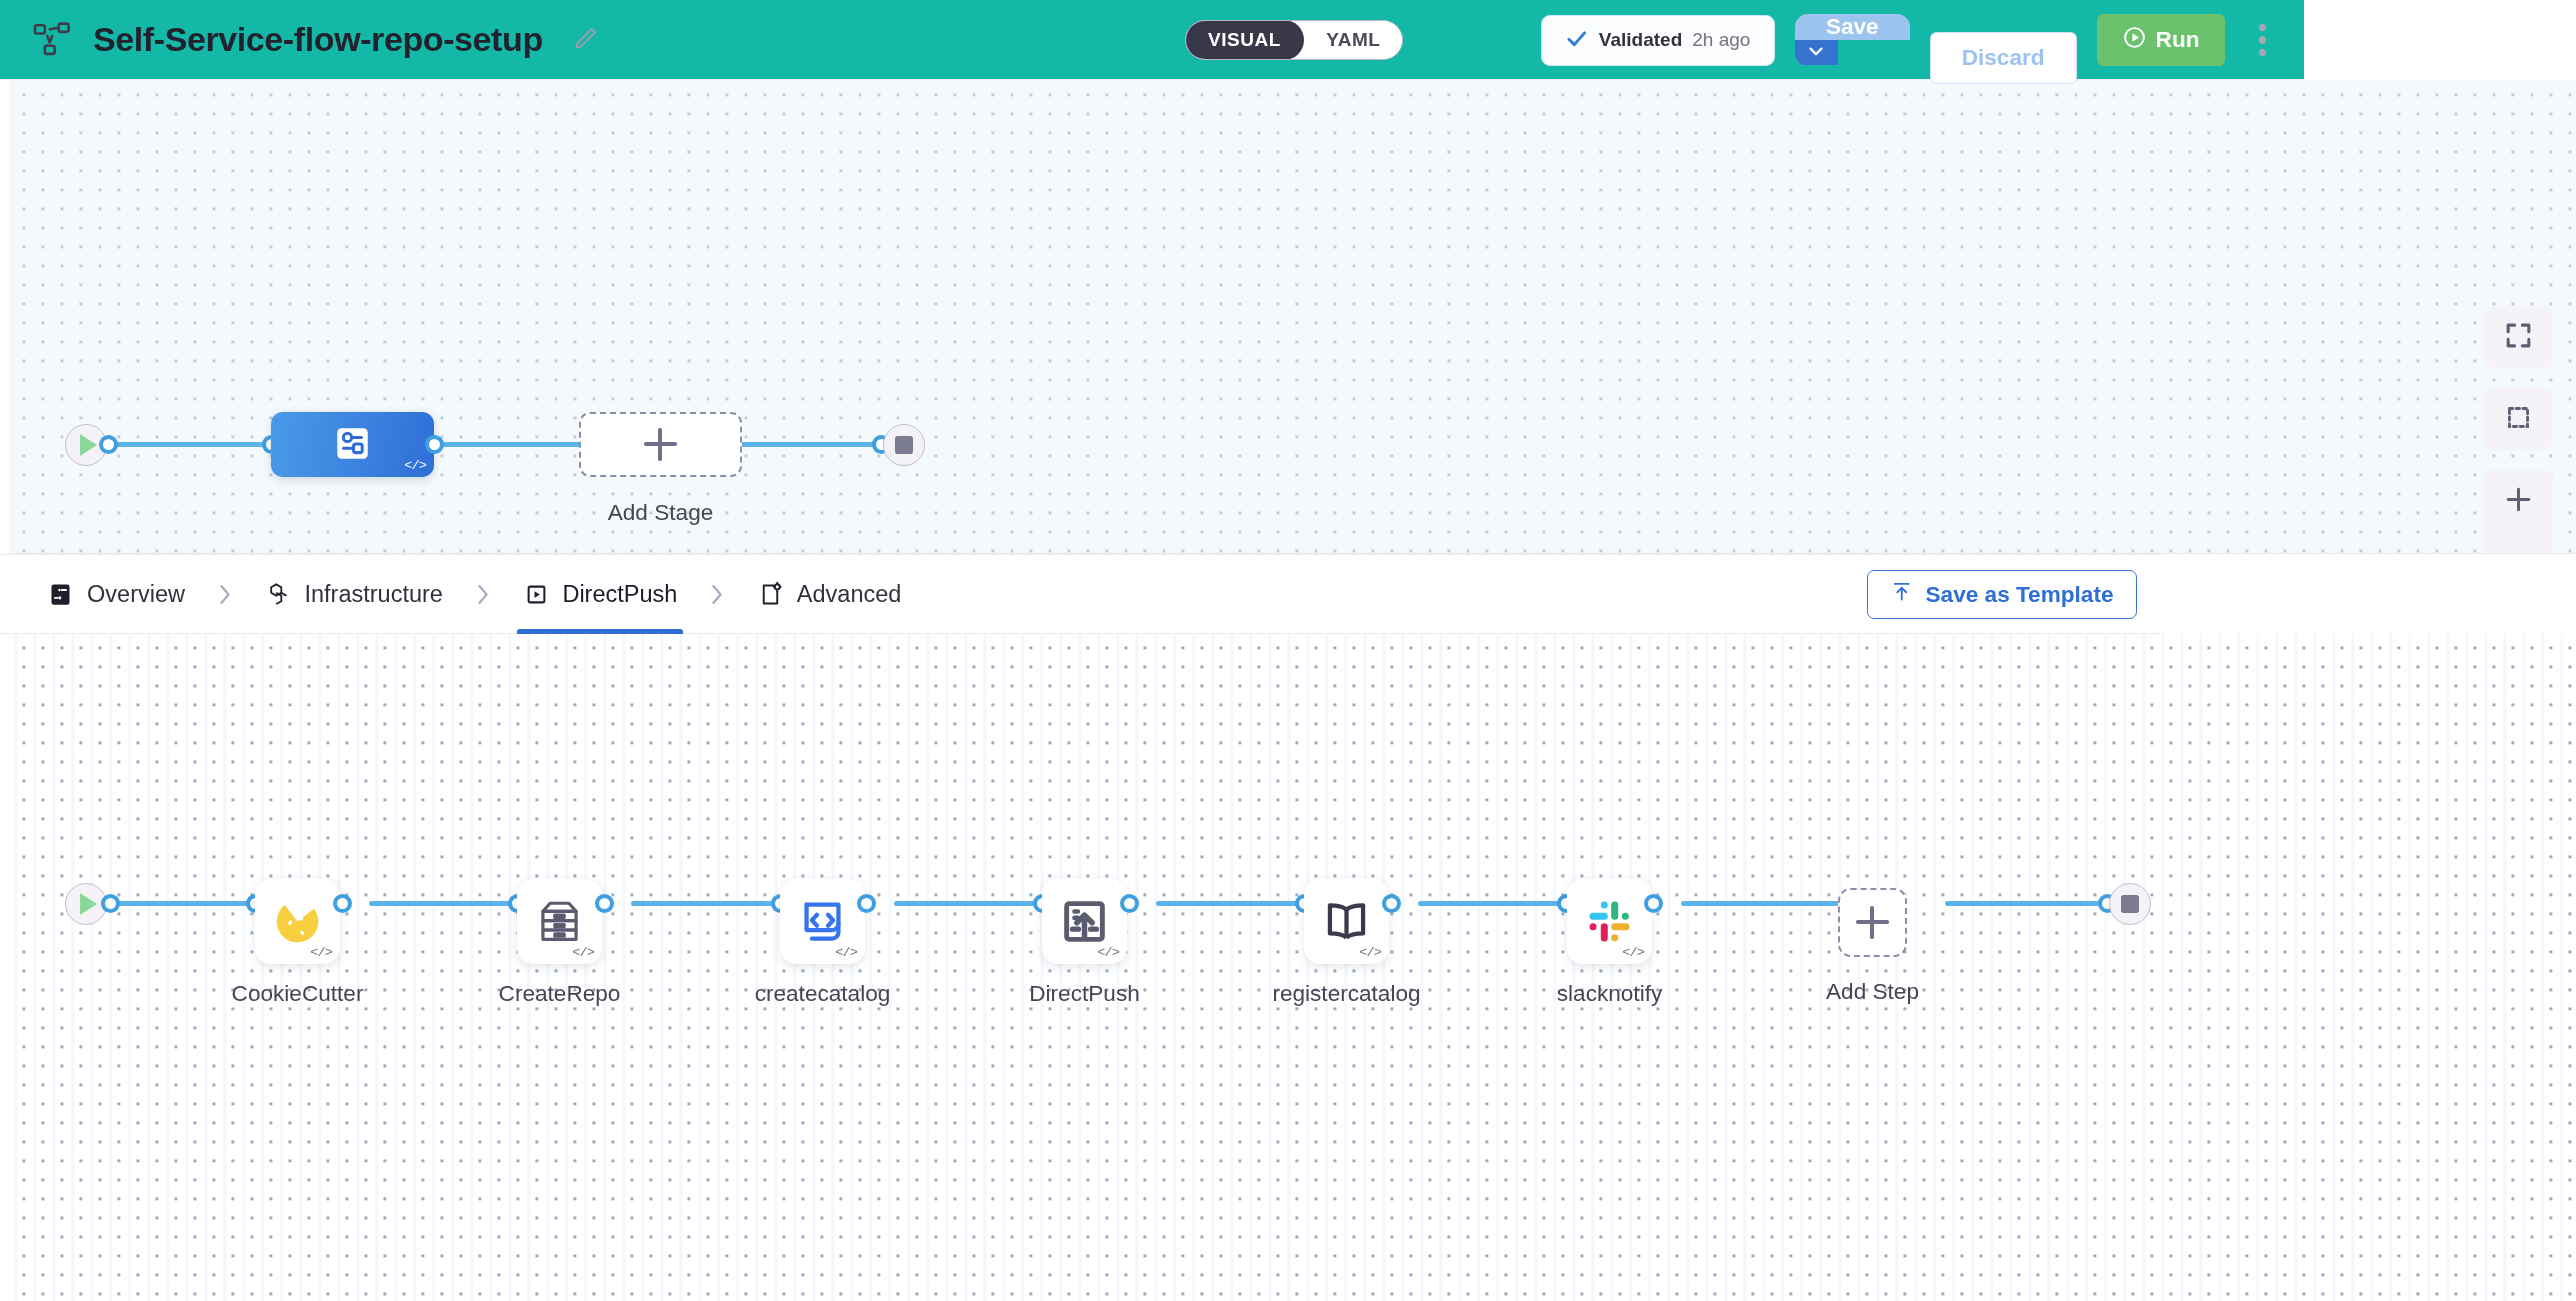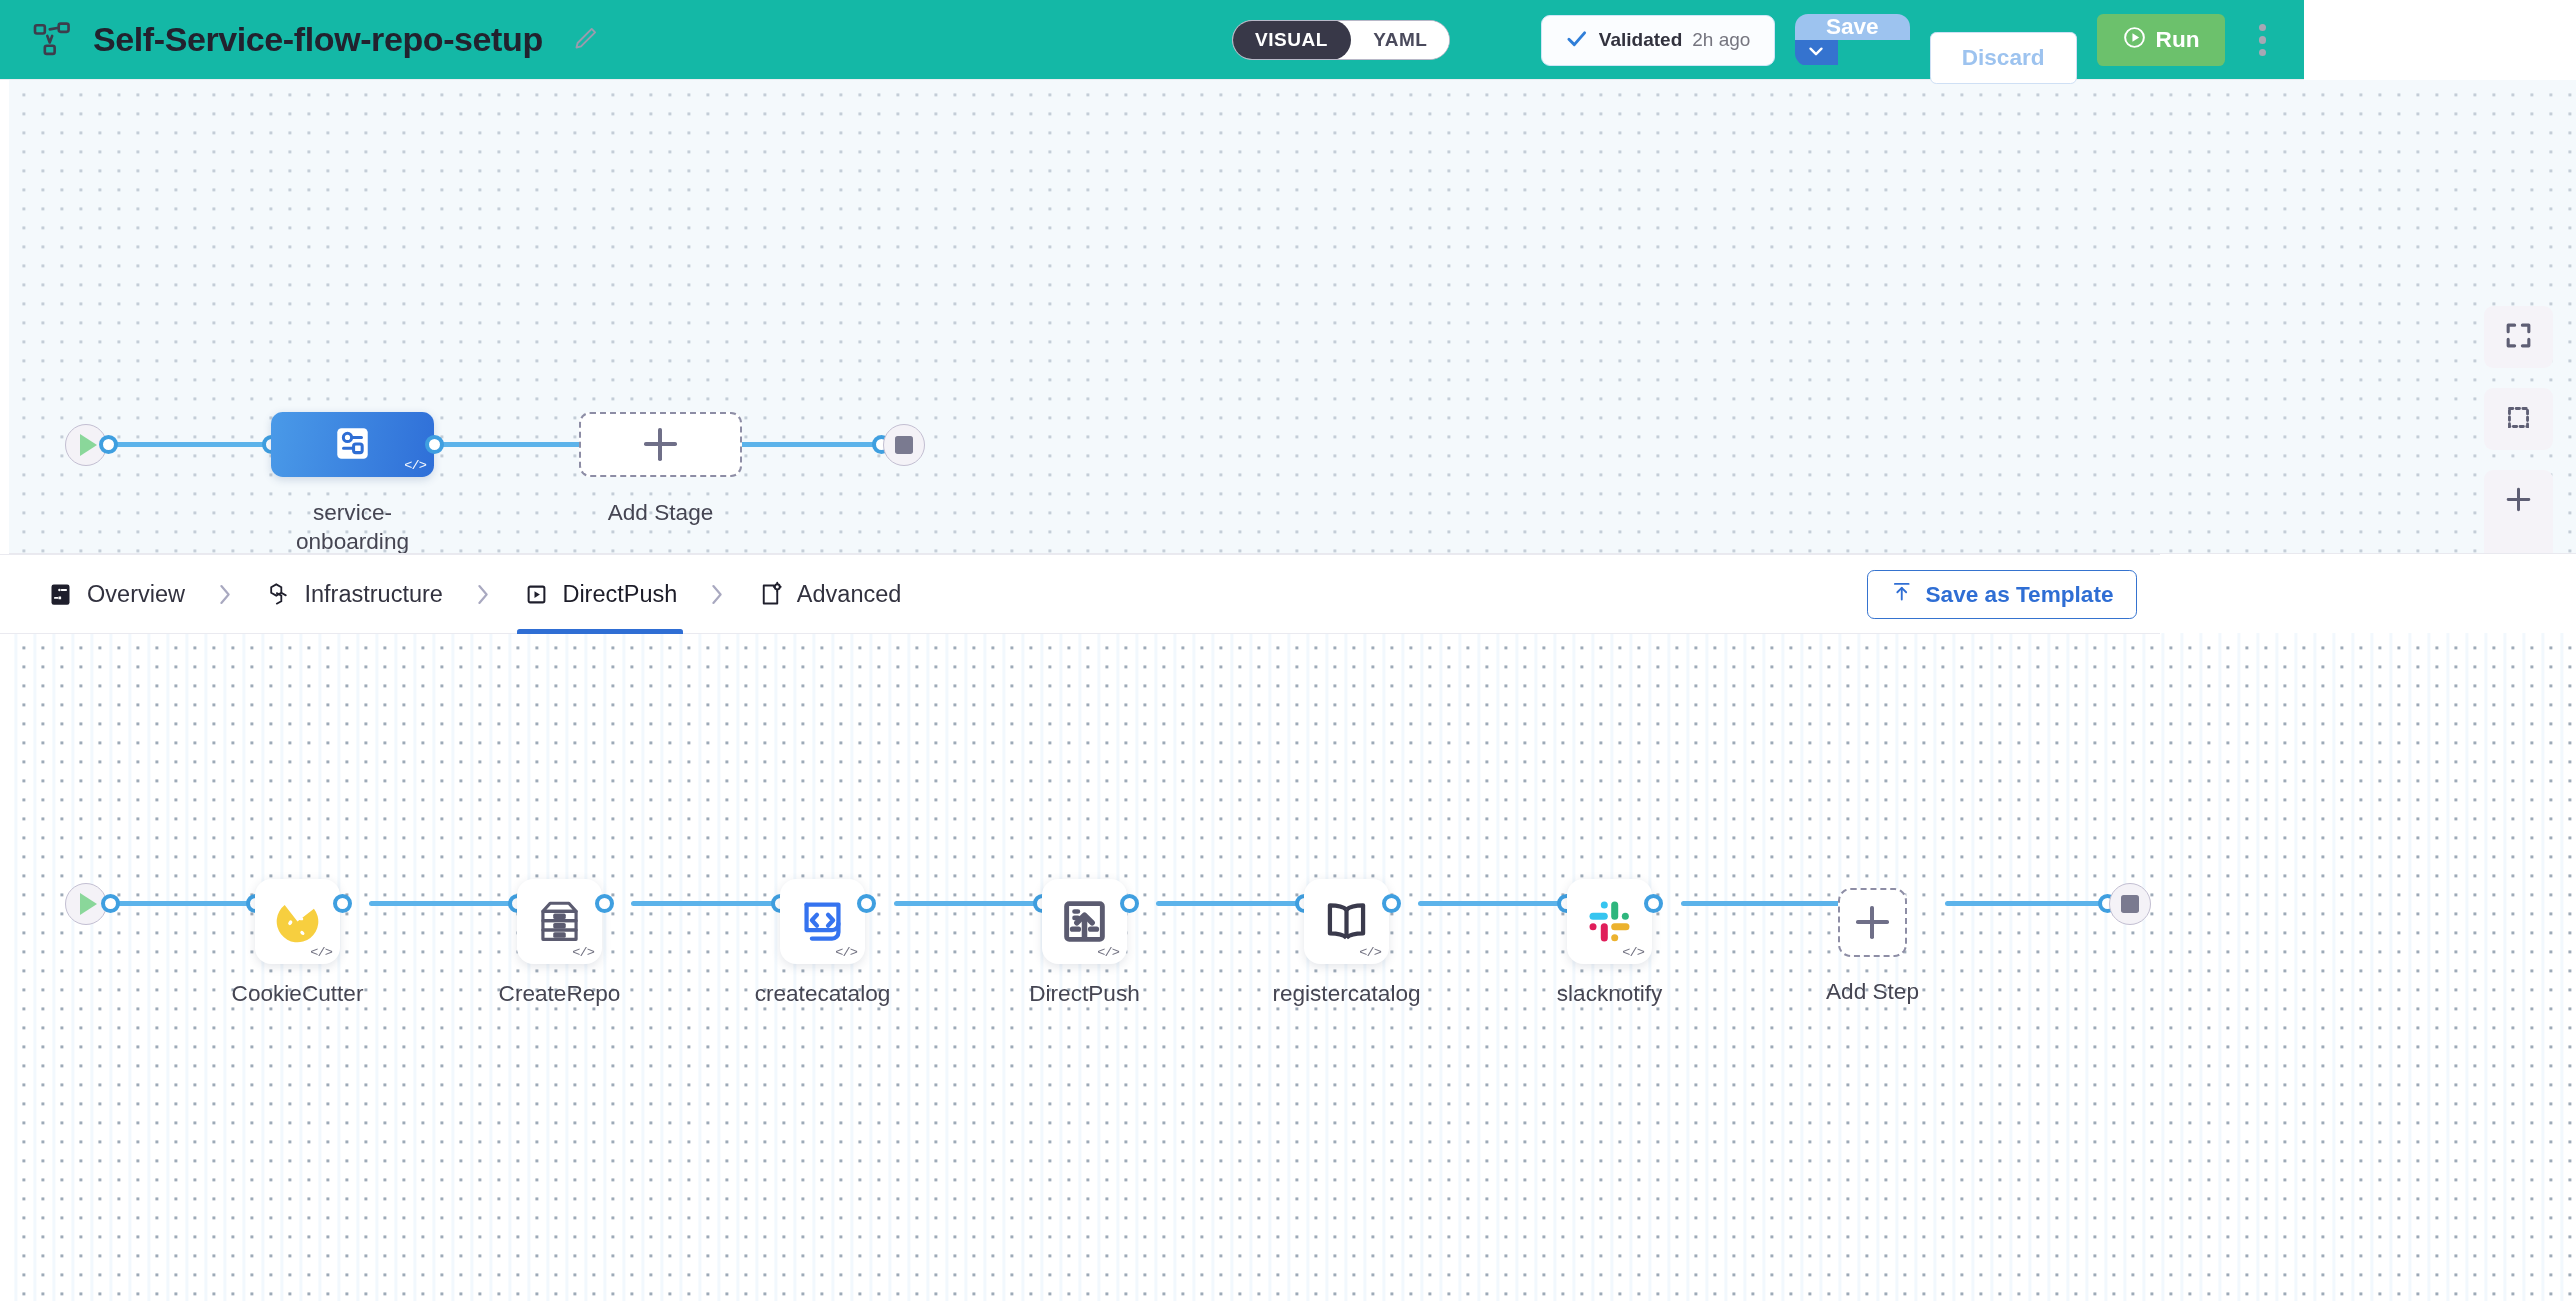--- a/index.html
+++ b/index.html
@@ -22,21 +22,21 @@
   }
   .header-left { display: flex; align-items: center; padding-left: 33px; gap: 20px; }
   .pipeline-icon { width: 40px; height: 36px; display: block; }
   .page-title {
     font-size: 34px; font-weight: bold; color: #22222e; letter-spacing: -0.4px;
     white-space: nowrap;
   }
   .edit-pencil { width: 27px; height: 27px; margin-left: 9px; cursor: pointer; }
 
   .header-center {
-    position: absolute; left: 1232px; top: 20px;
+    position: absolute; left: 1185px; top: 20px;
   }
   .toggle-group {
     display: inline-flex; align-items: stretch;
     border: 1.4px solid #b8b8c8; border-radius: 904px; height: 40px;
     overflow: hidden; background: #fff; cursor: pointer;
   }
   .toggle-opt {
     display: flex; align-items: center; justify-content: center;
     padding: 0 22px; font-size: 19px; font-weight: bold; letter-spacing: 0.5px;
     color: #4a4a5c; background: #fff;
@@ -307,22 +307,20 @@
           <rect x="3.5" y="3.5" width="17" height="17" rx="2.4" fill="#ffffff"></rect>
           <path d="M7 8.6 H17" stroke="#2f6ed4" stroke-width="1.7" stroke-linecap="round"></path>
           <circle cx="9.2" cy="8.6" r="2.3" fill="#ffffff" stroke="#2f6ed4" stroke-width="1.7"></circle>
           <path d="M7 14.6 H17" stroke="#2f6ed4" stroke-width="1.7" stroke-linecap="round"></path>
           <rect x="12.6" y="12.3" width="4.8" height="4.8" rx="1.2" fill="#ffffff" stroke="#2f6ed4" stroke-width="1.7"></rect>
         </svg>
       </span>
       <span class="code-badge">&lt;/&gt;</span>
     </div>
     <div class="dot" style="left:416px; top:355px;"></div>
-    <div class="node-label" style="left:226px; top:418px; width:235px;">service-
-onboarding</div>
 
     <div class="add-stage-box" style="left:570px; top:332px;">
       <span class="plus-glyph"></span>
     </div>
     <div class="node-label" style="left:534px; top:418px; width:235px;">Add Stage</div>
 
     <div class="dot" style="left:863px; top:355px;"></div>
     <div class="endpoint-circle" style="left:874px; top:344px;">
       <div class="stop-sq"></div>
     </div>

